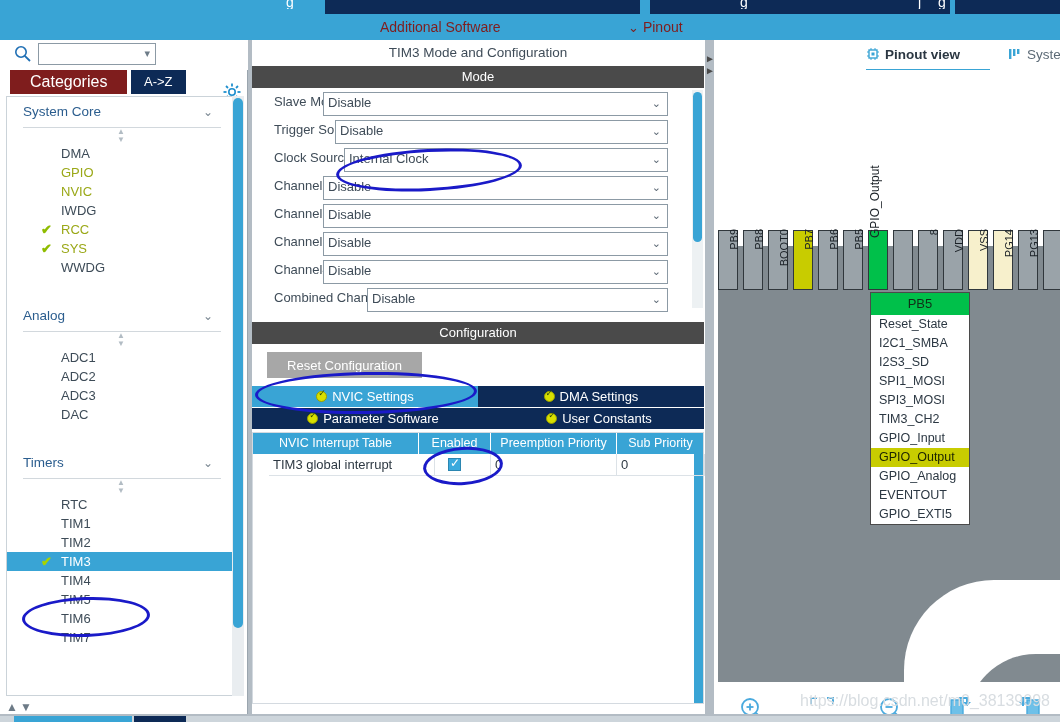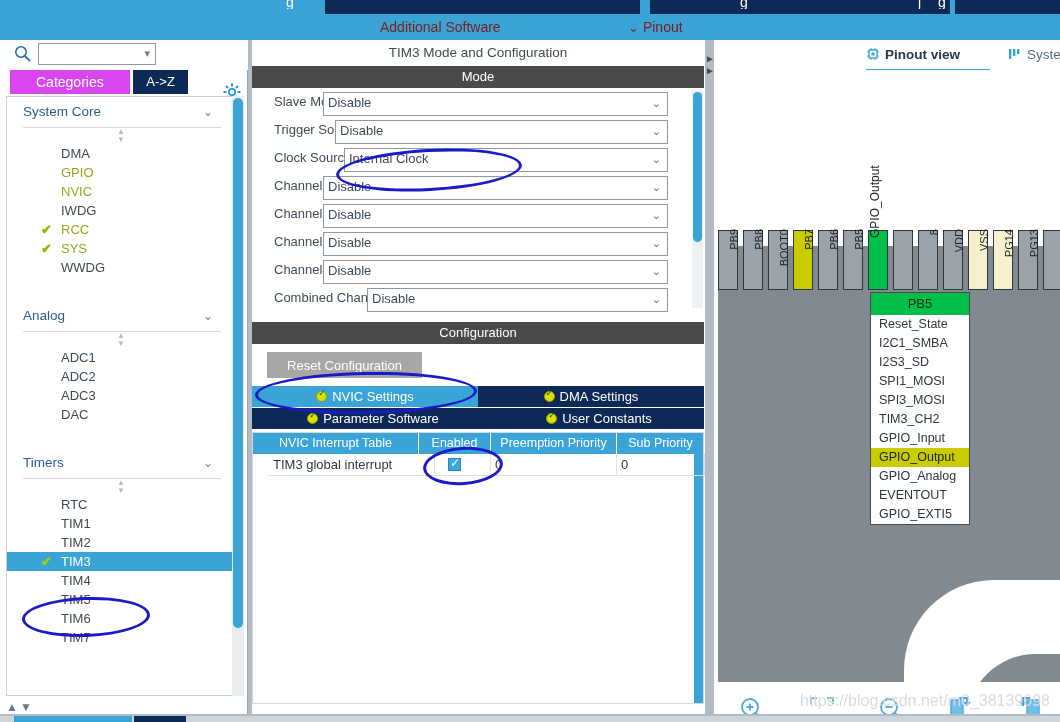--- a/index.html
+++ b/index.html
@@ -67,22 +67,22 @@
     background: transparent;
   }
   .gear-icon {
     position: absolute; left: 222px; top: 42px; width: 20px; height: 20px;
     color: #1f8fce; font-size: 18px; line-height: 20px; text-align: center;
   }
 
   .tabs-row { position: absolute; left: 10px; top: 30px; height: 24px; }
   .cat-tab {
     display: inline-block; height: 24px; line-height: 24px;
-    padding: 0 26px; color: #ffffff; font-size: 14px;
-    background: #d946ef; vertical-align: top;
+    padding: 0 20px; color: #ffffff; font-size: 16px;
+    background: #7f1d1d; vertical-align: top;
   }
   .az-tab {
     display: inline-block; height: 24px; line-height: 24px;
     padding: 0 13px; color: #ffffff; font-size: 13px;
     background: #0d2a56; vertical-align: top;
   }
 
   .tree-panel {
     position: absolute; left: 6px; top: 56px; width: 230px; height: 600px;
     background: #ffffff; border: 1px solid #cbd3d9;

